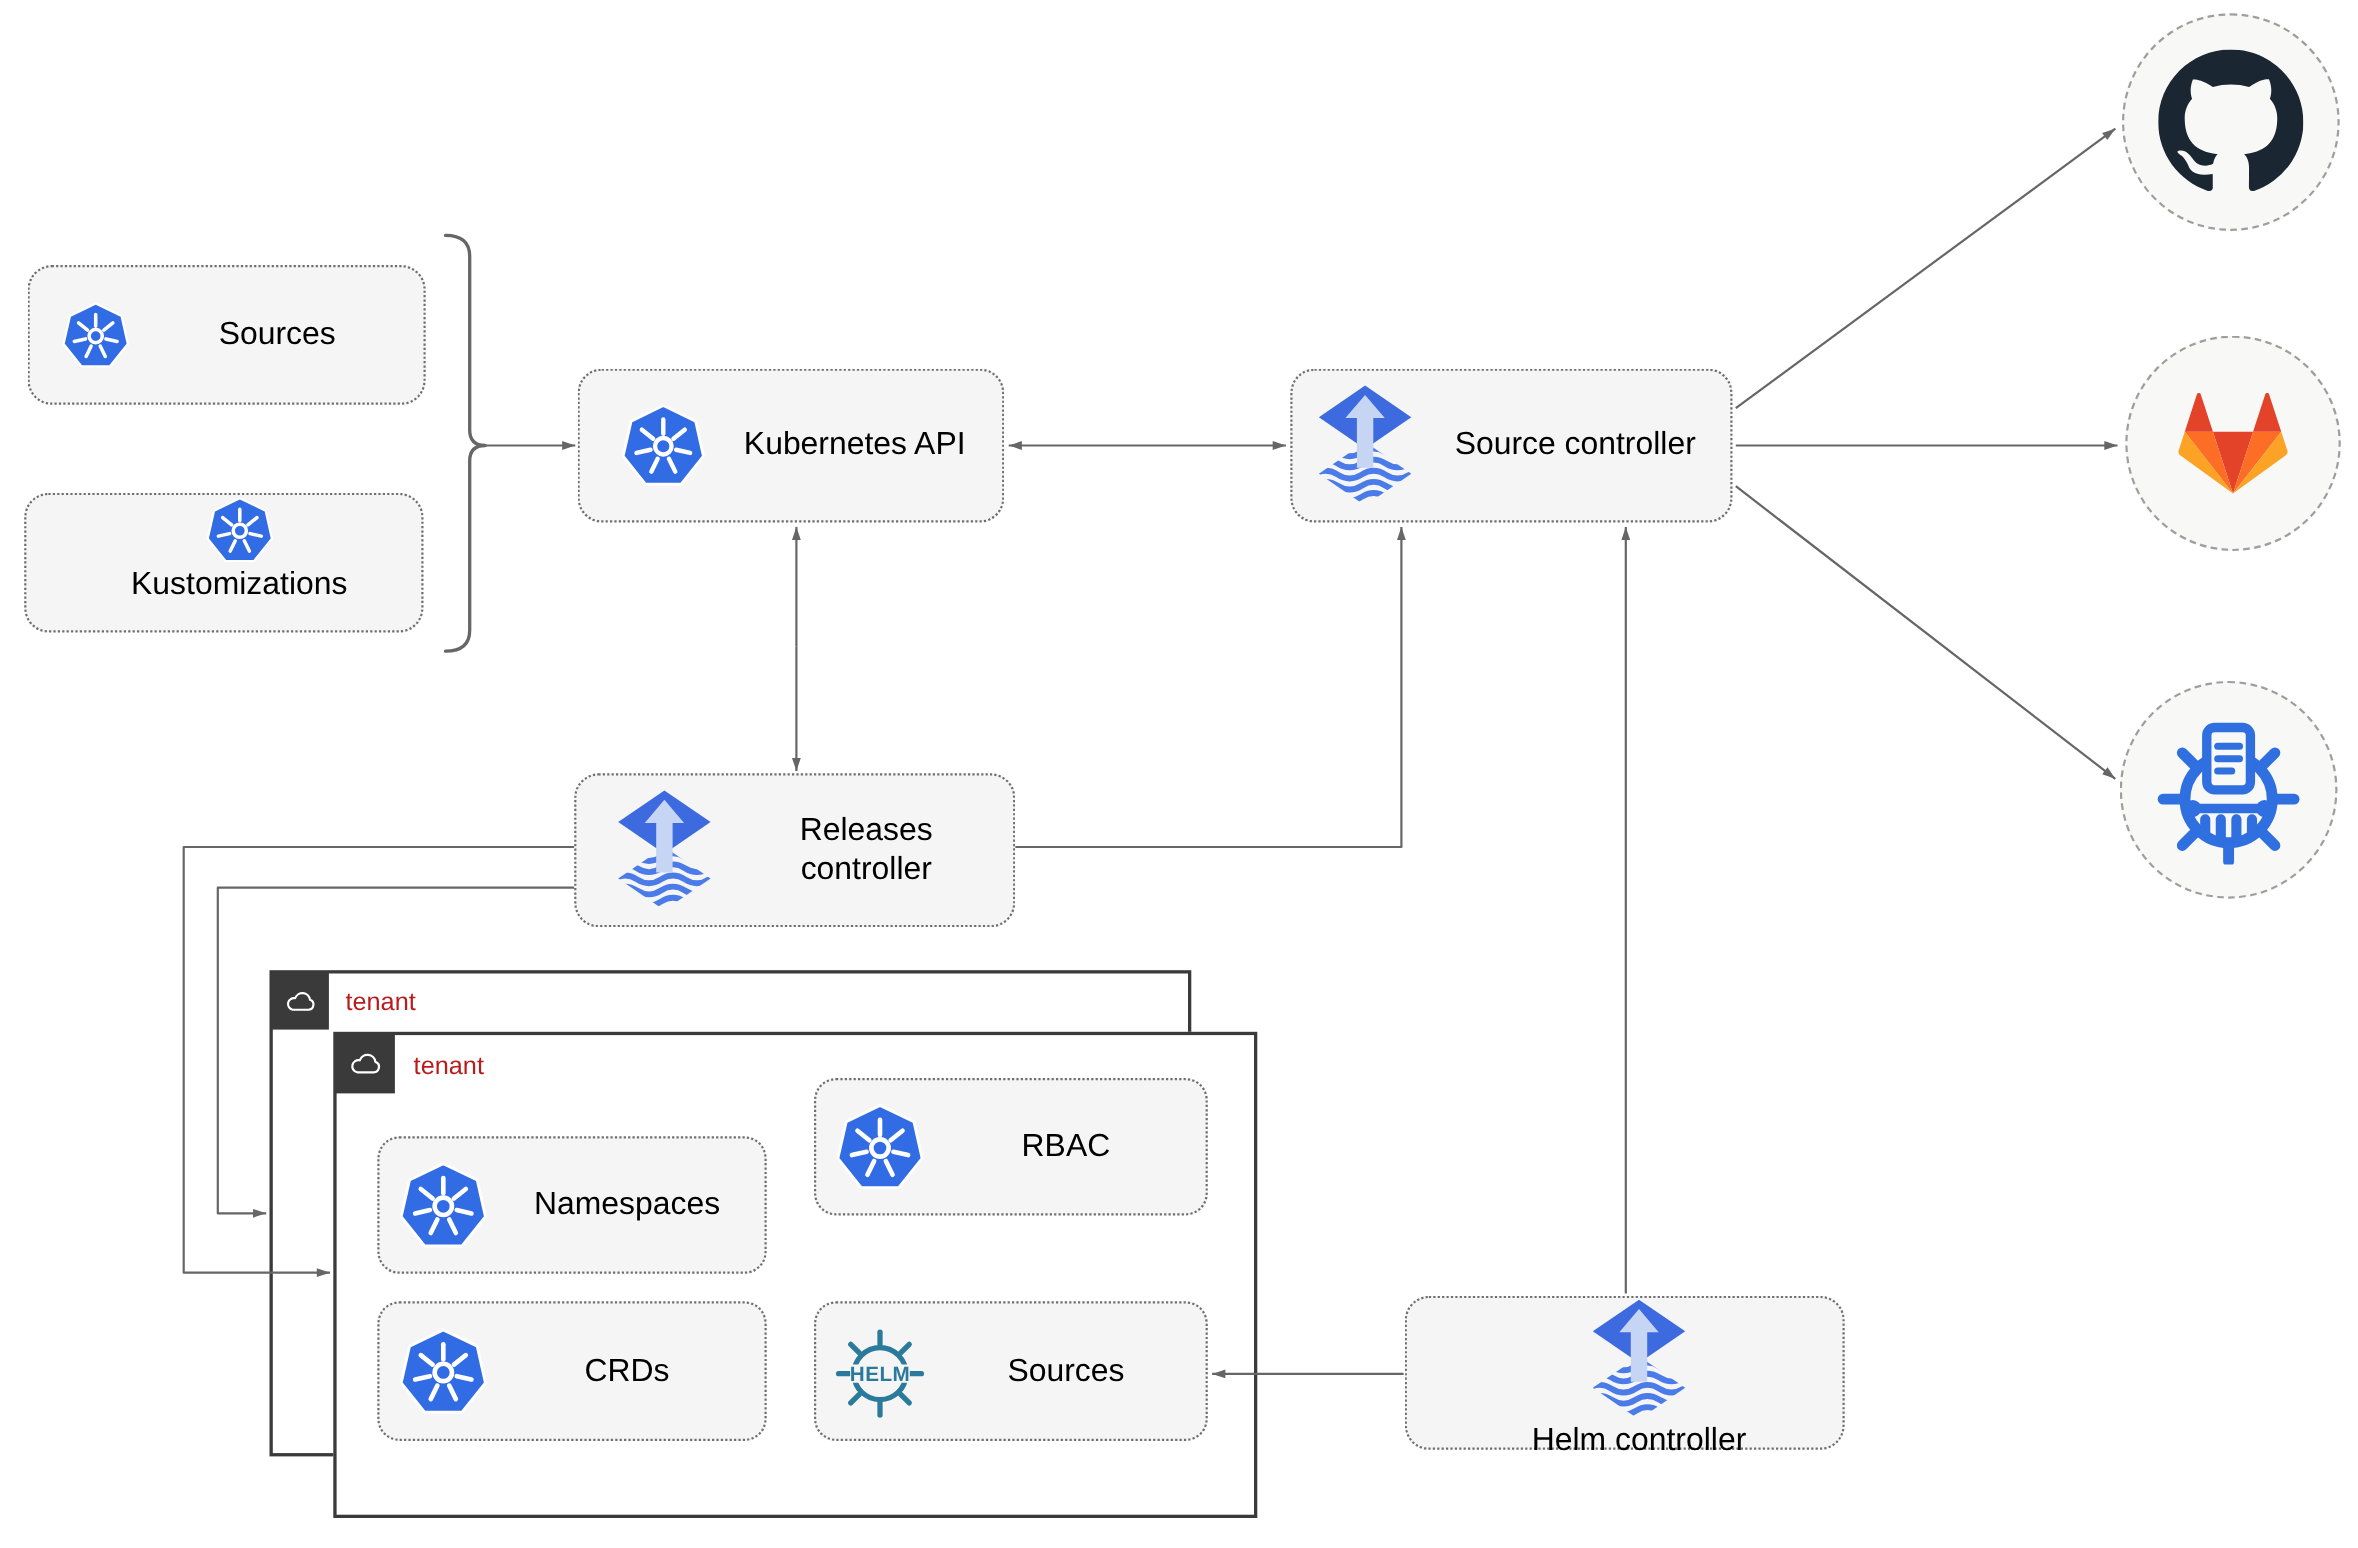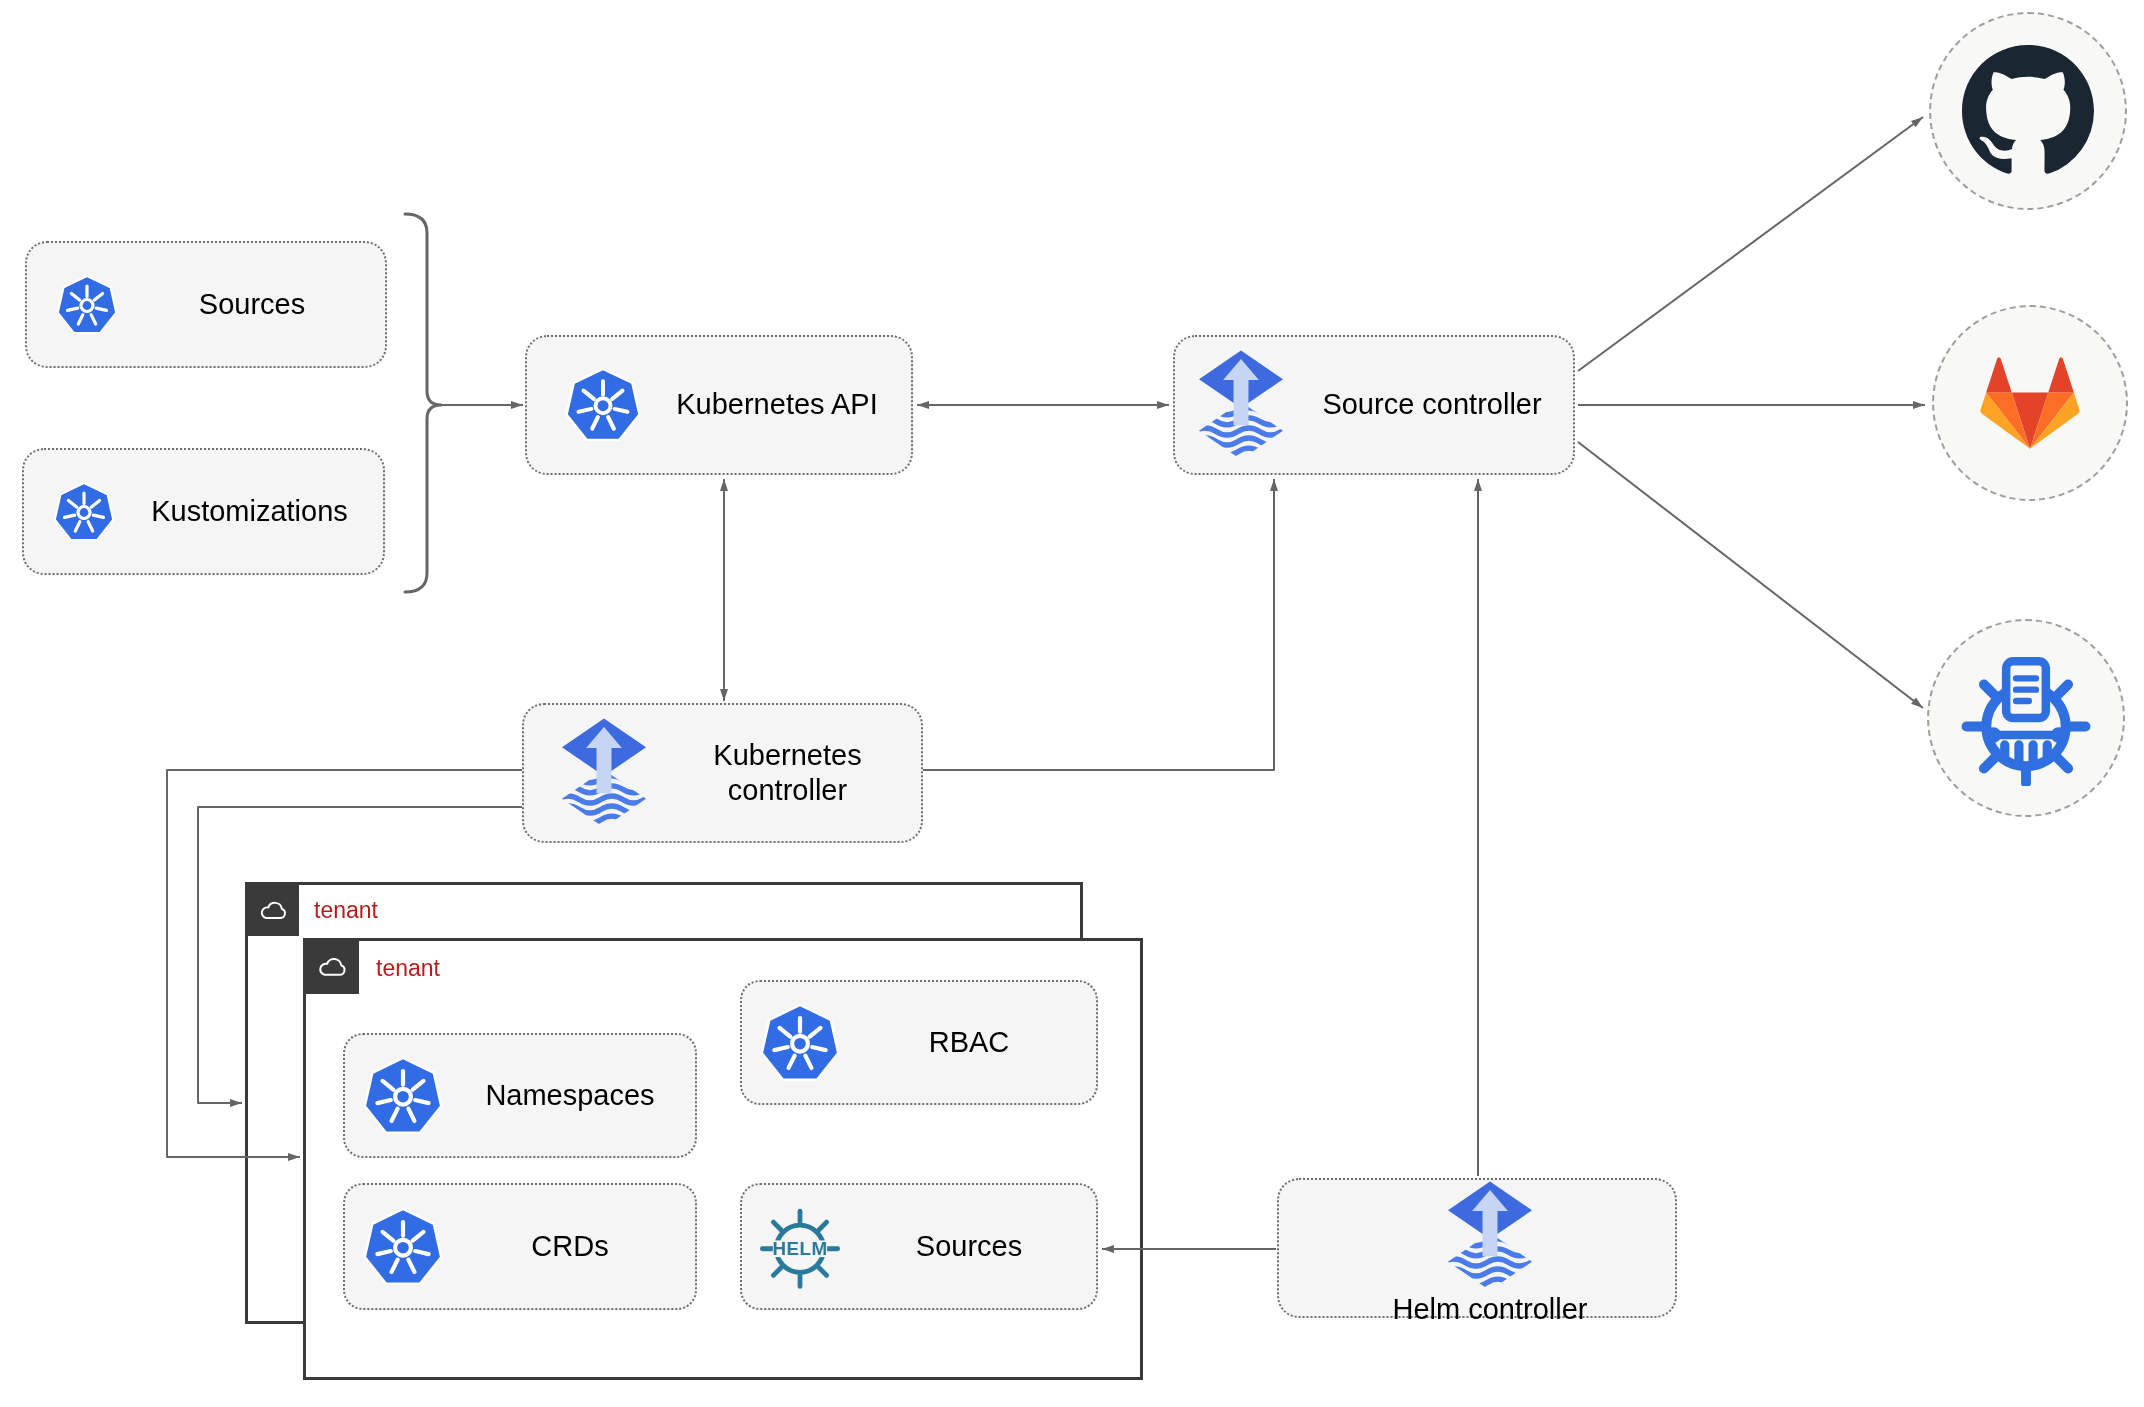--- a/index.html
+++ b/index.html
@@ -25,21 +25,21 @@
   .t-inner{left:303px;top:938px;width:840px;height:442px;}
 
   
   svg.wires{position:absolute;left:0;top:0;z-index:2;pointer-events:none;}
 
   
   .node{position:absolute;background:var(--node_fill);border:2px dotted var(--node_border);
     border-radius:22px;display:flex;align-items:center;z-index:3;}
   .node .lbl{flex:1;text-align:center;font-size:29px;line-height:1.22;color:var(--label_color);}
   .n-sources        {left:25px;  top:241px;  width:362px; height:127px; padding-left:28px;}
-  .n-kustomizations {left:22px;  top:448px;  width:363px; height:127px; padding-left:28px;}
+  .n-kustomizations {left:22px;  top:448px;  width:363px; height:127px; padding-left:28px;flex-direction:column;}
   .n-k8s-api        {left:525px; top:335px;  width:388px; height:140px; padding-left:36px;}
   .n-source-ctrl    {left:1173px;top:335px;  width:402px; height:140px; padding-left:16px;}
   .n-kustomize-ctrl {left:522px; top:703px;  width:401px; height:140px; padding-left:30px;}
   .n-helm-ctrl      {left:1277px;top:1178px; width:400px; height:140px; padding-left:26px;flex-direction:column;}
   .n-namespaces     {left:343px; top:1033px; width:354px; height:125px; padding-left:16px; border-radius:20px;}
   .n-rbac           {left:740px; top:980px; width:358px; height:125px; padding-left:16px; border-radius:20px;}
   .n-crds           {left:343px; top:1183px; width:354px; height:127px; padding-left:16px; border-radius:20px;}
   .n-releases       {left:740px; top:1183px; width:358px; height:127px; padding-left:16px; border-radius:20px;}
   .n-source-ctrl .lbl, .n-kustomize-ctrl .lbl, .n-helm-ctrl .lbl{max-width:220px;margin:0 auto;}
   .icon-wrap{flex:0 0 auto;display:flex;align-items:center;justify-content:center;}
@@ -171,21 +171,21 @@
       </span>
     <span class="lbl">Source controller</span>
   </div>
 
   <div class="node n-kustomize-ctrl">
     <span class="icon-wrap">
       <svg width="100" height="112">
           <use href="#sym-flux"></use>
         </svg>
       </span>
-    <span class="lbl">Kubernetes controller</span>
+    <span class="lbl">Releases controller</span>
   </div>
 
   <div class="node n-helm-ctrl">
     <span class="icon-wrap">
       <svg width="100" height="112">
           <use href="#sym-flux"></use>
         </svg>
       </span>
     <span class="lbl">Helm controller</span>
   </div>

